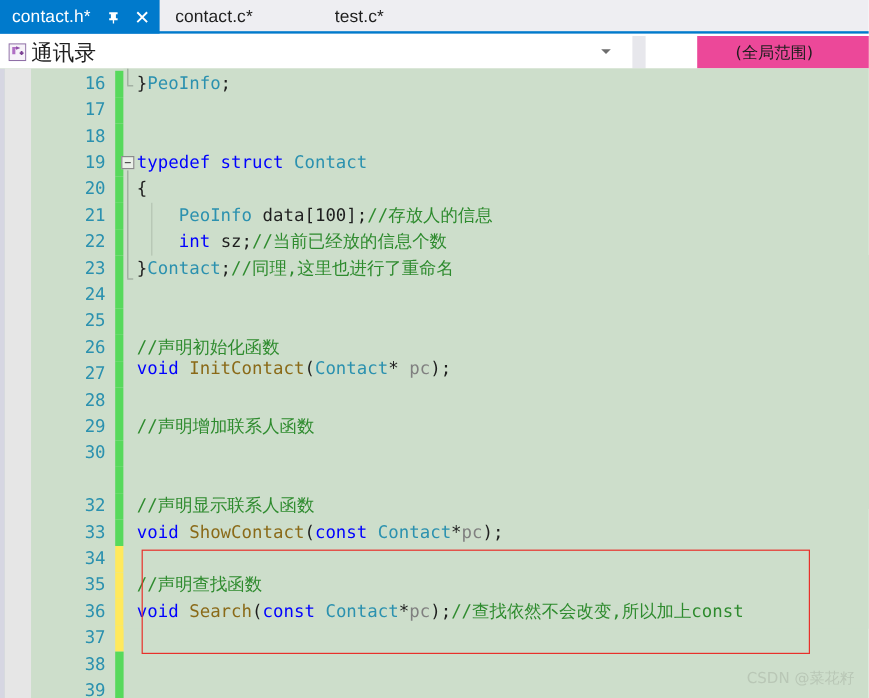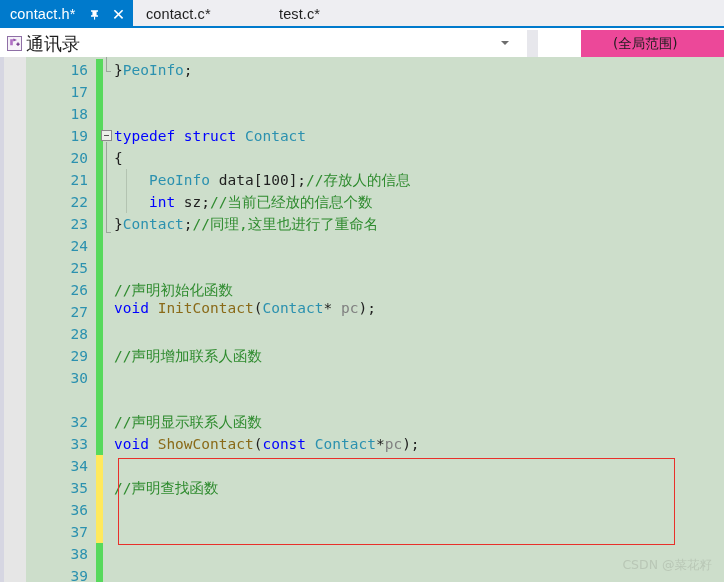--- a/index.html
+++ b/index.html
@@ -269,20 +269,21 @@
         <div class="code" style="top: 200px;"></div>
         <div class="code" style="top: 222px;"><span class="cmt">//声明初始化函数</span></div>
         <div class="code" style="top: 240px;"><span class="k">void</span><span class="punct"> </span><span class="fn">InitContact</span><span class="punct">(</span><span class="type">Contact</span><span class="punct">* </span><span class="var">pc</span><span class="punct">);</span></div>
         <div class="code" style="top: 266px;"></div>
         <div class="code" style="top: 288px;"><span class="cmt">//声明增加联系人函数</span></div>
         <div class="code" style="top: 332px;"></div>
         <div class="code" style="top: 354px;"><span class="cmt">//声明显示联系人函数</span></div>
         <div class="code" style="top: 376px;"><span class="k">void</span><span class="punct"> </span><span class="fn">ShowContact</span><span class="punct">(</span><span class="k">const</span><span class="punct"> </span><span class="type">Contact</span><span class="punct">*</span><span class="var">pc</span><span class="punct">);</span></div>
         <div class="code" style="top: 398px;"></div>
         <div class="code" style="top: 420px;"><span class="cmt">//声明查找函数</span></div>
+        <div class="code" style="top: 442px;"><span class="k">void</span><span class="punct"> </span><span class="fn">Search</span><span class="punct">(</span><span class="k">const</span><span class="punct"> </span><span class="type">Contact</span><span class="punct">*</span><span class="var">pc</span><span class="punct">);</span><span class="cmt">//查找依然不会改变,所以加上const</span></div>
         <div class="code" style="top: 464px;"></div>
         <div class="code" style="top: 486px;"></div>
         <div class="code" style="top: 508px;"></div>
         <div class="code" style="top: 530px;"></div>
         <div class="collapse-box" style="left: -2px; top: 73px;"></div>
         <div class="collapse-line" style="left: 3px; top: 85px; height: 90px;"></div>
         <div class="collapse-foot" style="left: 3px; top: 175px;"></div>
         <div class="collapse-line" style="left: 3px; top: 0px; height: 14px;"></div>
         <div class="collapse-foot" style="left: 3px; top: 14px;"></div>
         <div class="indent-guide" style="left: 23px; top: 112px; height: 44px;"></div>

